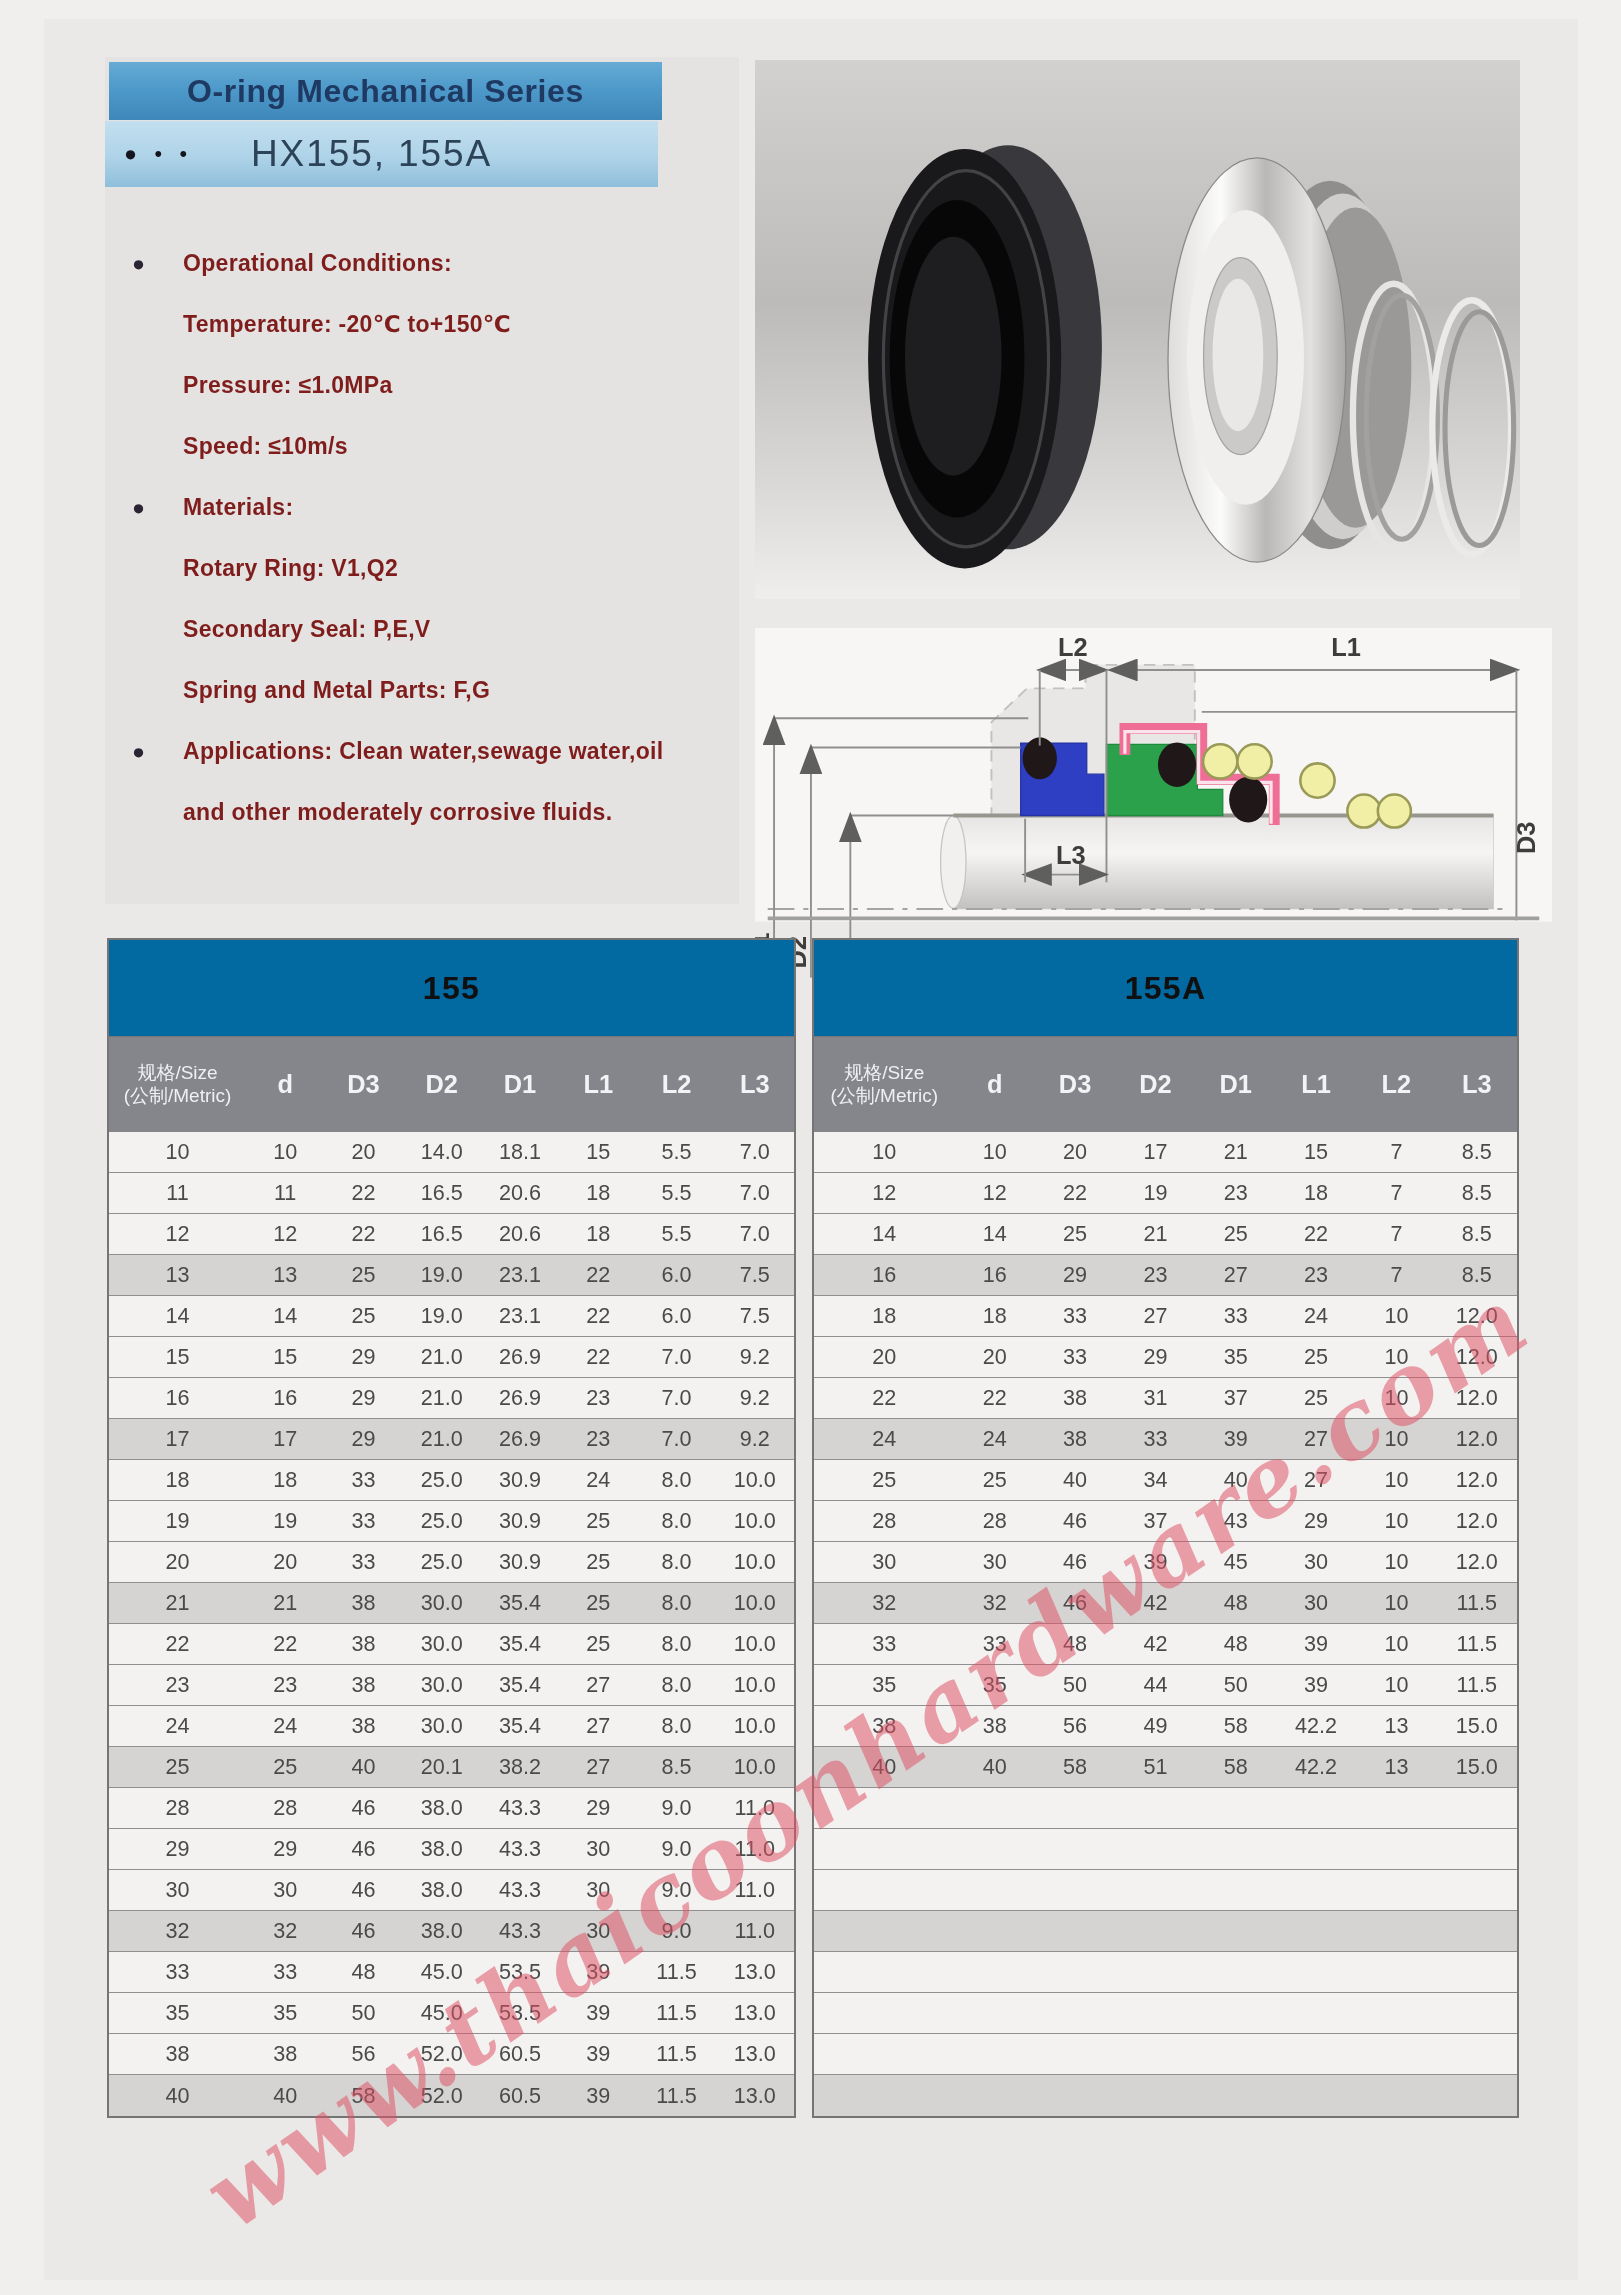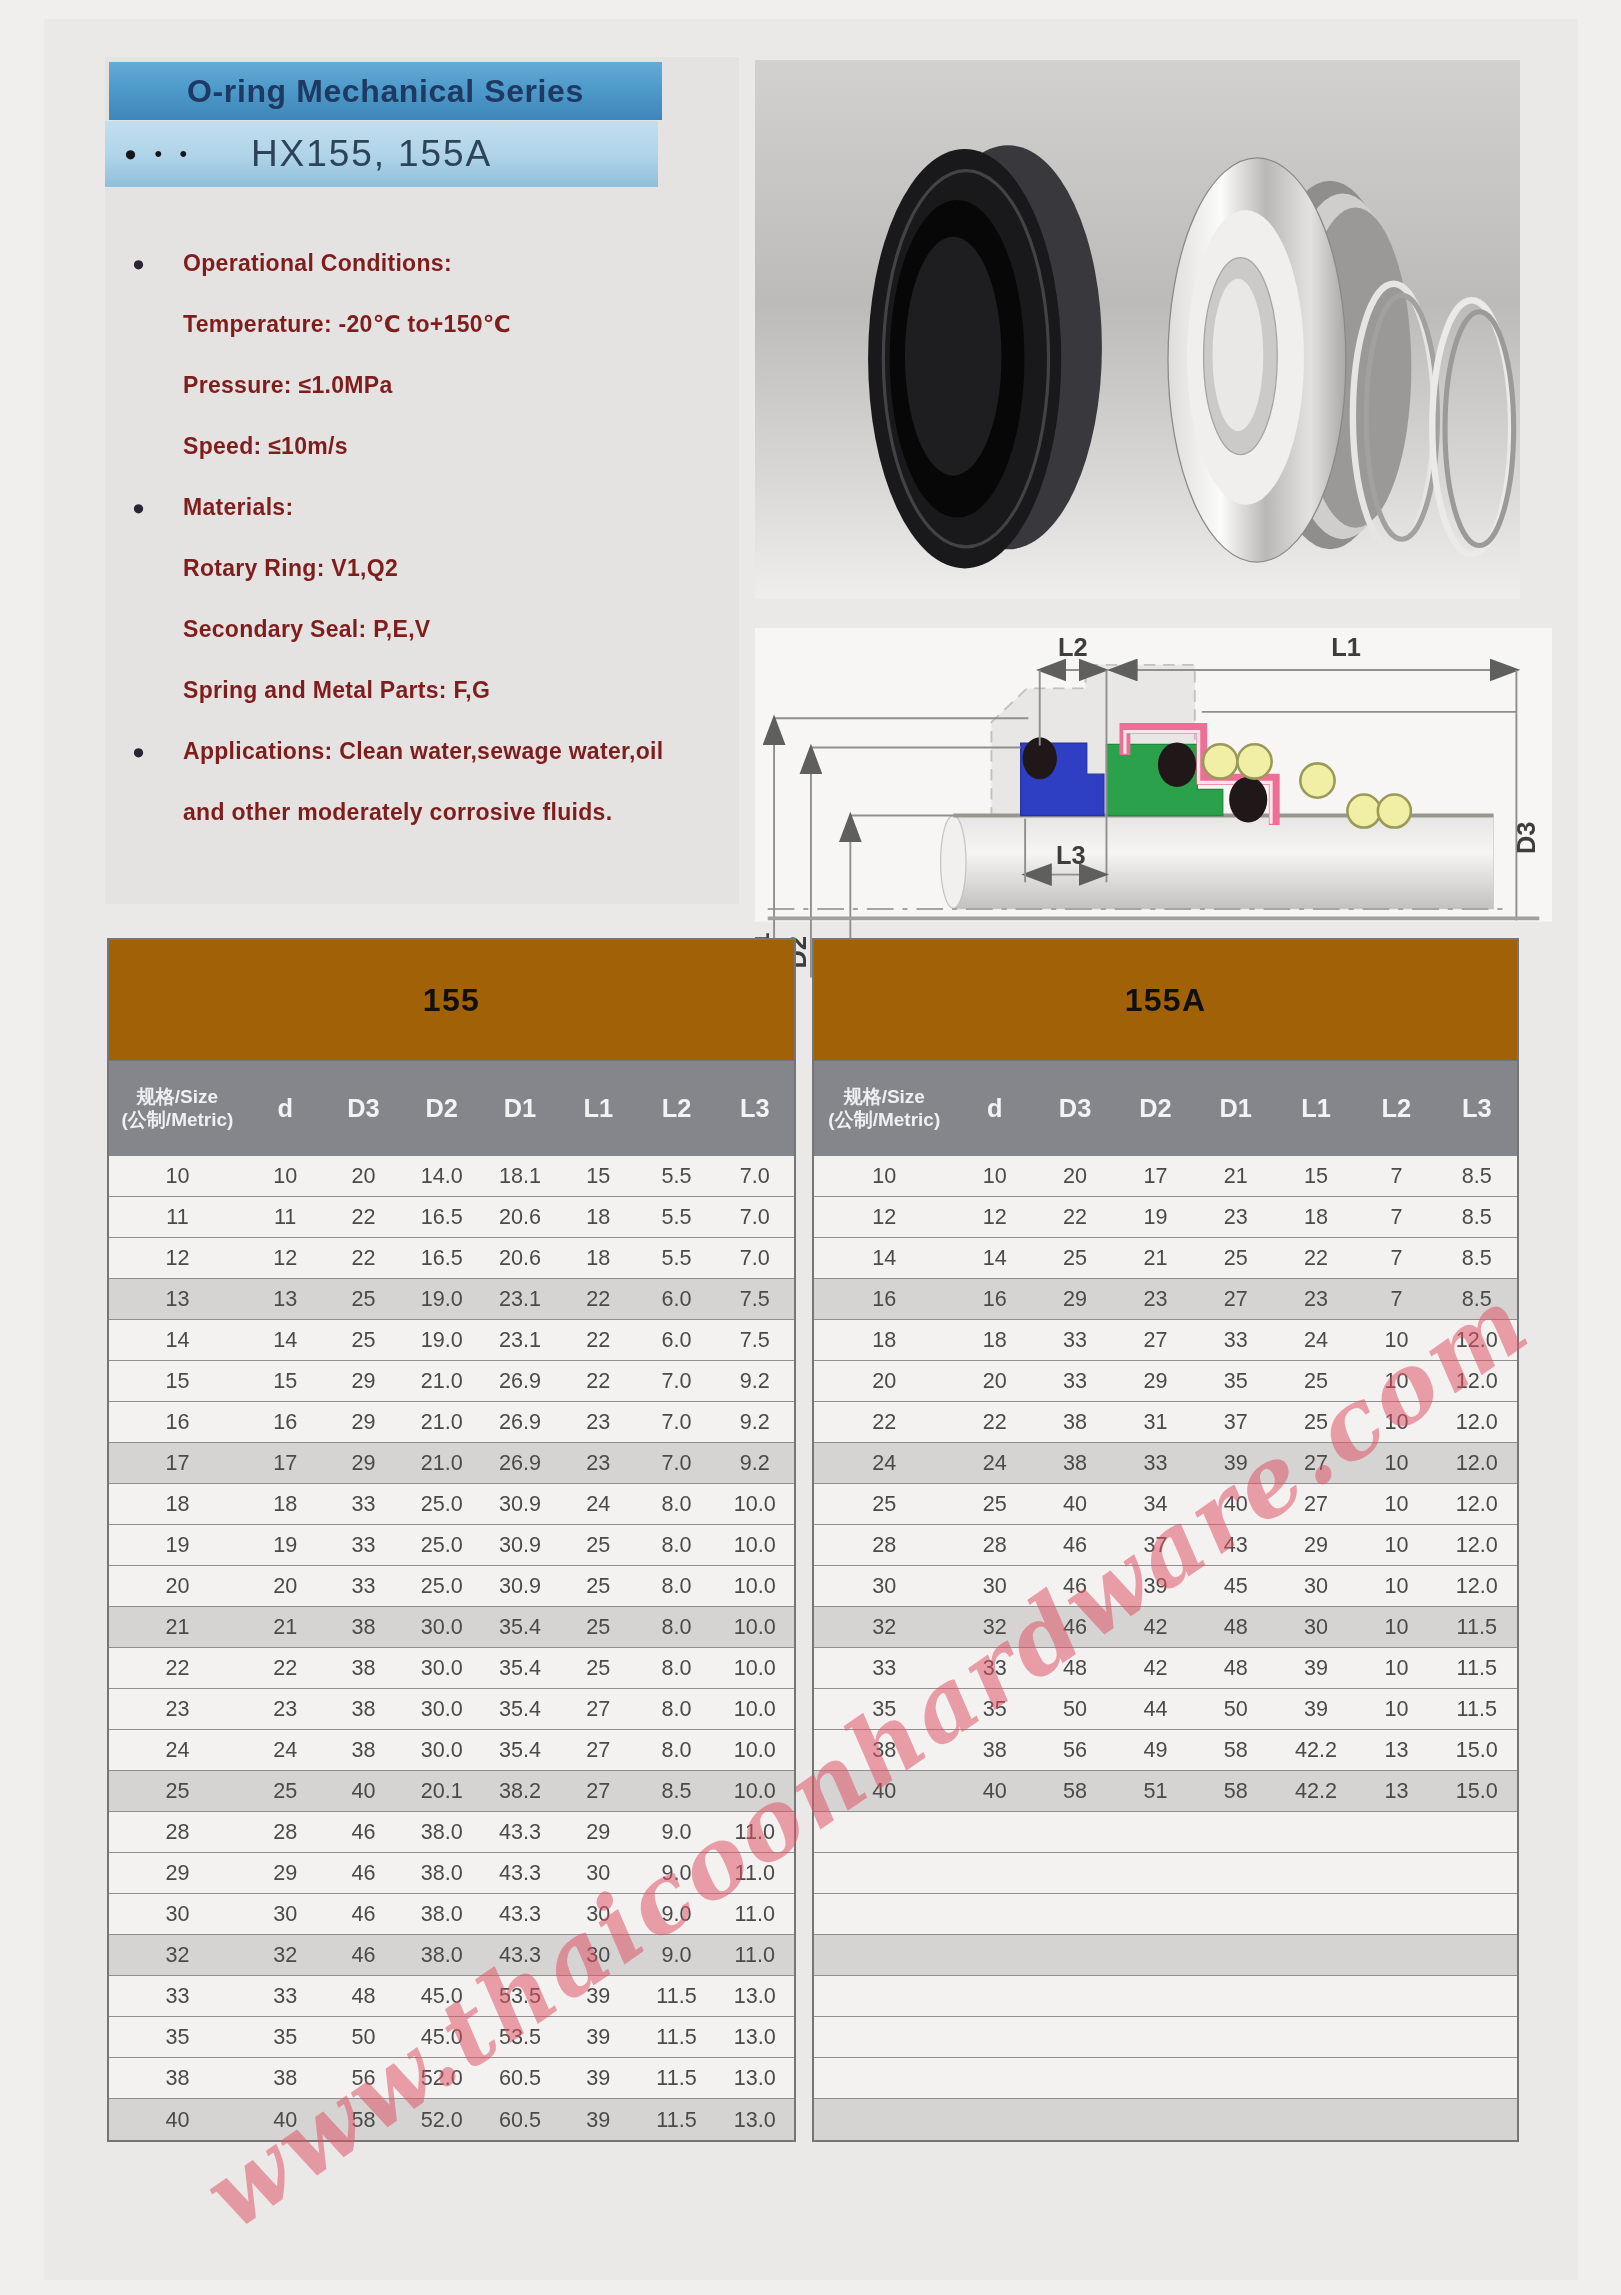--- a/index.html
+++ b/index.html
@@ -26,29 +26,29 @@
 
   
   .photo{position:absolute;left:755px;top:60px;width:765px;height:539px;}
   .diagram{position:absolute;left:755px;top:628px;width:797px;height:375px;}
   svg{display:block;width:100%;height:100%;}
 
   
   .seal-table{position:absolute;top:938px;}
   #table-155{left:107px;width:689px;}
   #table-155A{left:812px;width:707px;}
-  .tbl-title{height:123px;background:#a16207;border:2.5px solid #757575;border-bottom:1.9px solid #757575;
+  .tbl-title{height:99px;background:#0369a1;border:2.5px solid #757575;border-bottom:1.9px solid #757575;
         display:flex;align-items:center;justify-content:center;box-sizing:border-box;}
   .tbl-title .t{font-size:32px;font-weight:bold;color:#101010;letter-spacing:1.3px;}
   .tbl-head{height:95px;background:#85868c;border-left:2.5px solid #757575;border-right:2.5px solid #757575;
         display:flex;align-items:center;box-sizing:border-box;}
   .cell{display:flex;align-items:center;justify-content:center;text-align:center;}
   .col-size{width:20%;}
   .col-val{width:11.4286%;}
-  .head-size{flex-direction:column;color:#eef0f2;font-size:19px;line-height:1.2;font-weight:bold;height:100%;}
+  .head-size{flex-direction:column;color:#eef0f2;font-size:19px;line-height:1.2;font-weight:normal;height:100%;}
   .head-val{color:#f2f3f5;font-size:25.4px;font-weight:bold;height:100%;}
   .tbl-body{border:2.5px solid #757575;border-top:none;}
   .trow{display:flex;height:41px;background:#f3f2f0;border-bottom:1.9px solid #8f8f8f;box-sizing:border-box;}
   .trow:last-child{border-bottom:none;}
   .trow.shaded{background:#d6d4d2;}
   .trow .cell{font-size:21.6px;color:#4a4a4a;}
 
   .watermark{position:absolute;left:184px;top:2159px;transform:rotate(-34.5deg);transform-origin:0 0;
         font-family:"DejaVu Serif","Liberation Serif",serif;font-style:italic;font-weight:bold;
         font-size:95px;letter-spacing:3.8px;color:rgba(222,78,98,0.52);white-space:nowrap;z-index:9;pointer-events:none;}

